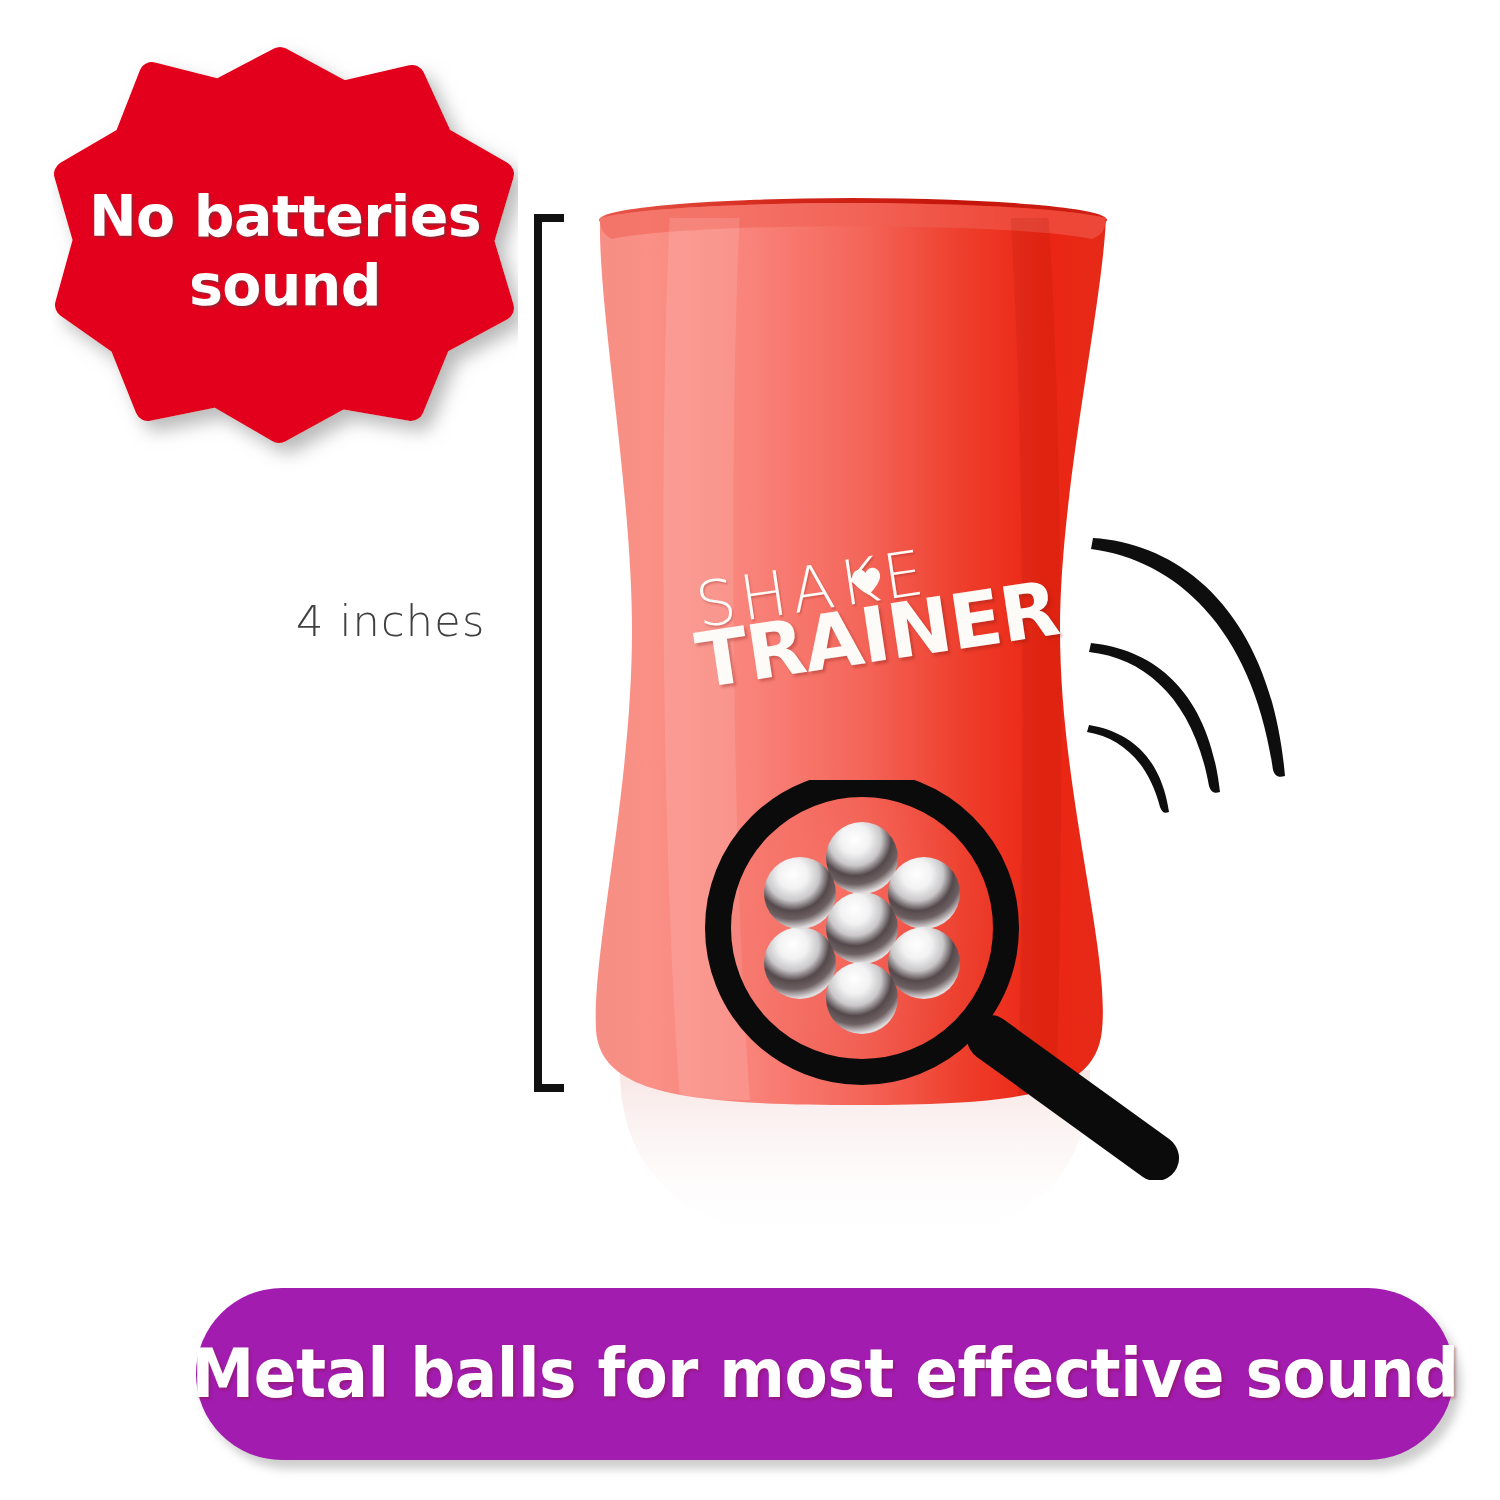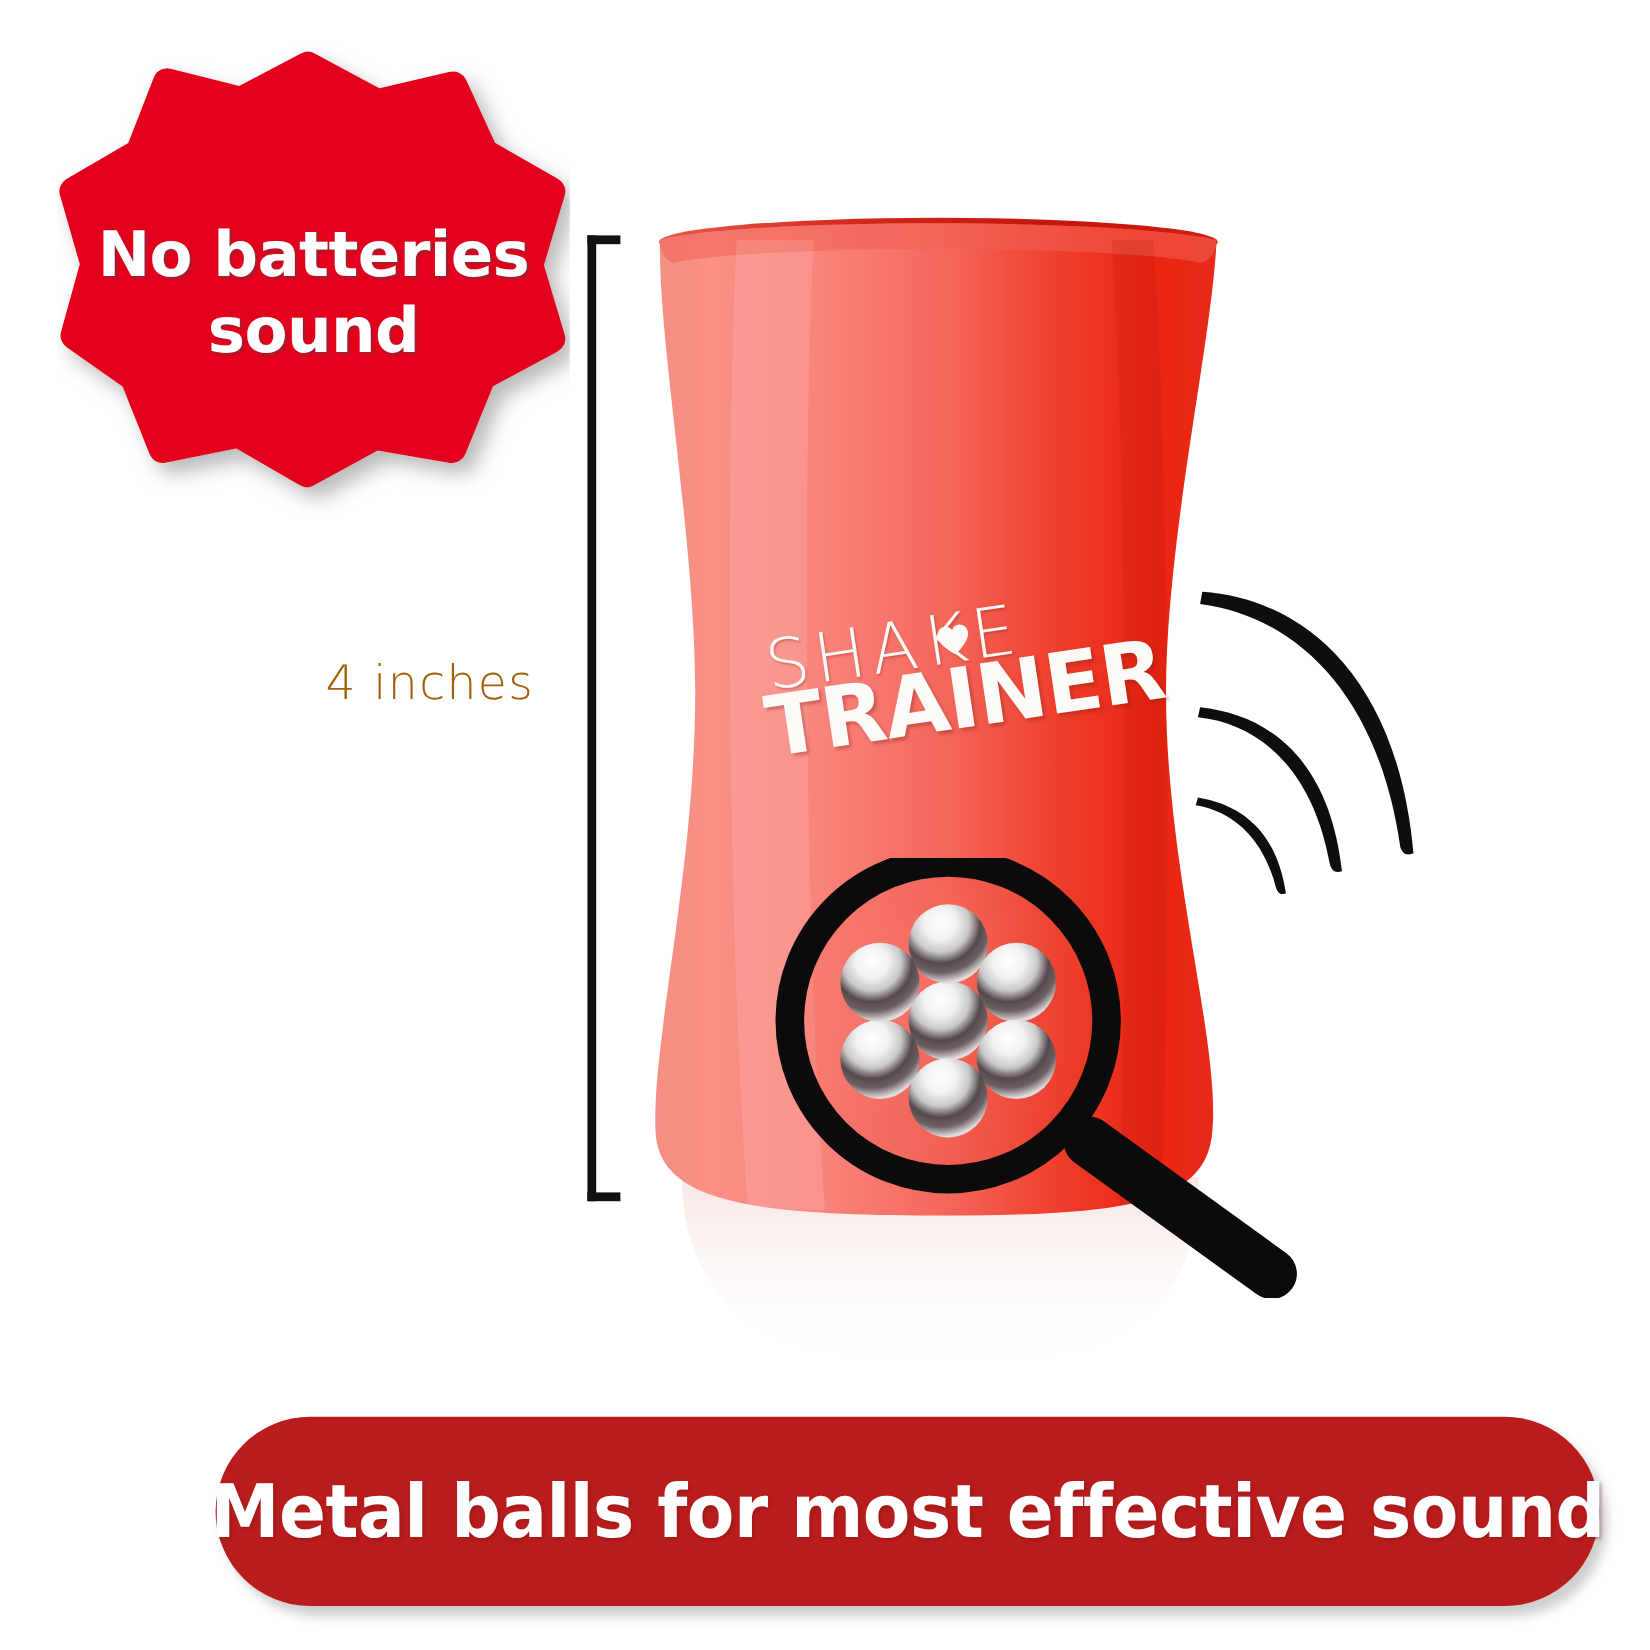--- a/index.html
+++ b/index.html
@@ -30,21 +30,21 @@
   }
   .badge-svg {
     position: absolute;
     inset: 0;
     width: 100%;
     height: 100%;
   }
   .badge-text {
     position: absolute;
     left: 0;
-    top: 16px;
+    top: 0;
     width: 100%;
     height: 100%;
     display: flex;
     flex-direction: column;
     align-items: center;
     justify-content: center;
     color: #ffffff;
     font-family: "DejaVu Sans", sans-serif;
     font-weight: bold;
     font-size: 57px;
@@ -83,21 +83,21 @@
   .dim-bracket .tick-top { top: 0; }
   .dim-bracket .tick-bottom { bottom: 0; }
 
   .dim-label {
     position: absolute;
     left: 296px;
     top: 596px;
     font-family: "DejaVu Sans", sans-serif;
     font-size: 43px;
     font-weight: 300;
-    color: #a16207;
+    color: #404040;
     letter-spacing: 1.2px;
     white-space: nowrap;
   }
 
   
   .product {
     position: absolute;
     left: 540px;
     top: 190px;
     width: 640px;
@@ -181,21 +181,21 @@
     pointer-events: none;
   }
 
   
   .banner {
     position: absolute;
     left: 196px;
     top: 1288px;
     width: 1258px;
     height: 172px;
-    background: #b91c1c;
+    background: #a21caf;
     border-radius: 86px;
     box-shadow: 7px 9px 10px rgba(120,120,120,0.36);
     display: flex;
     align-items: center;
     justify-content: center;
   }
   .banner-text {
     font-family: "DejaVu Sans", sans-serif;
     font-weight: bold;
     font-size: 67px;

